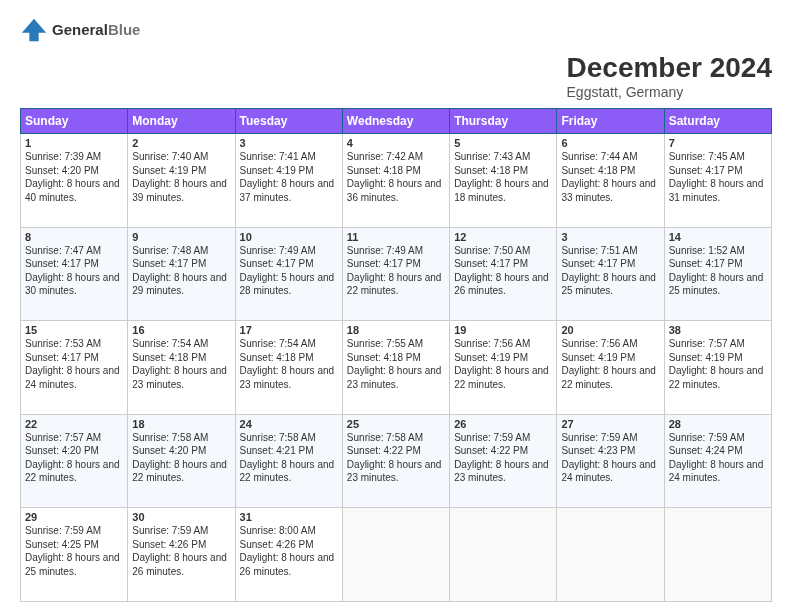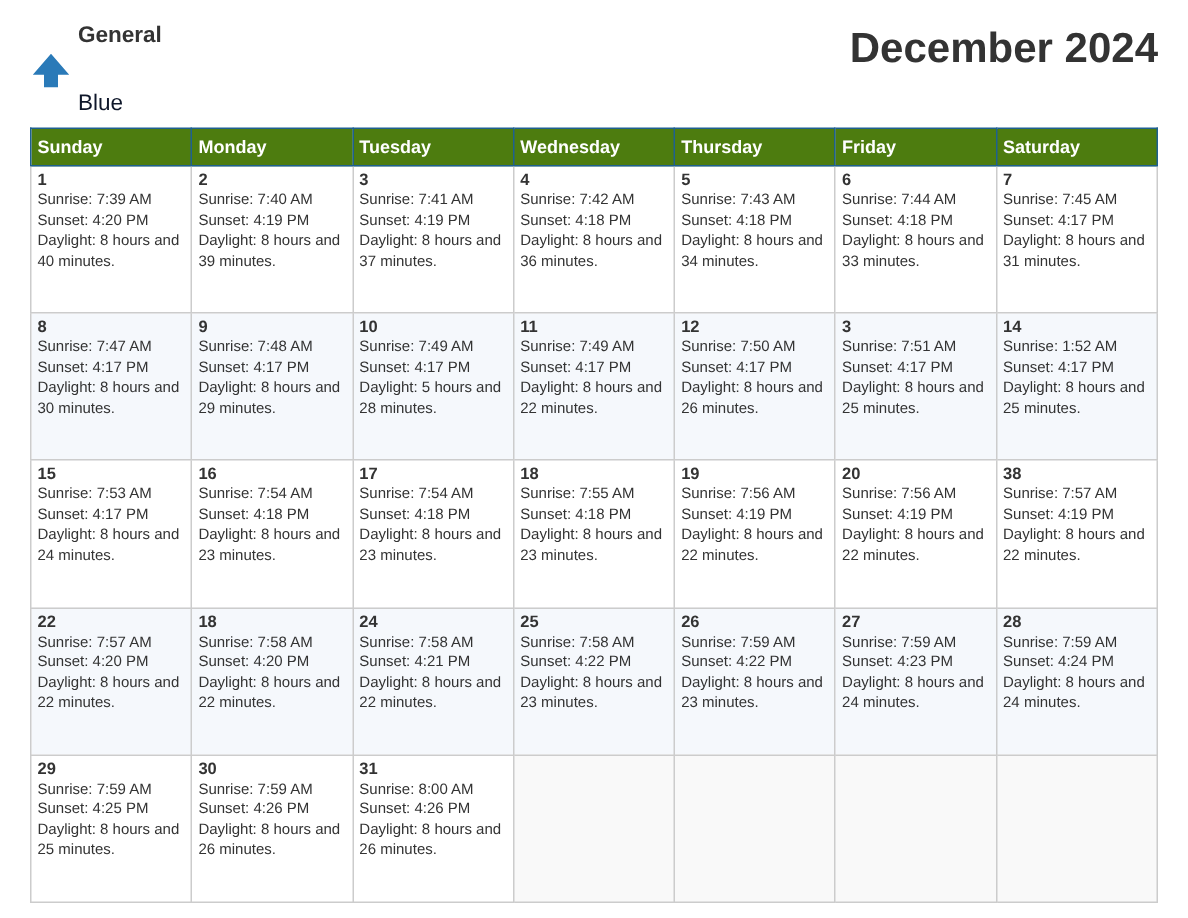--- a/index.html
+++ b/index.html
@@ -23,57 +23,57 @@
       align-items: flex-start;
       margin-bottom: 8px;
     }
     .logo {
       display: flex;
       align-items: center;
       gap: 4px;
     }
     .logo-text {
       display: flex;
-      flex-direction: column;
+      flex-direction: row;
       line-height: 1.1;
-      gap: 28px;
     }
     .logo-general {
       font-size: 15px;
       font-weight: bold;
       color: #333;
     }
     .logo-blue {
       font-size: 15px;
-      font-weight: normal;
-      color: #0f172a;
+      font-weight: bold;
+      color: #737373;
     }
     .logo-icon {
       width: 28px;
       height: 28px;
     }
     .title-block {
       text-align: left;
+      margin-top: 36px;
     }
     .month-year {
       font-size: 28px;
       font-weight: bold;
       color: #333;
     }
     .location {
       font-size: 14px;
       color: #555;
     }
     .calendar {
       width: 100%;
       border-collapse: collapse;
       flex: 1;
     }
     .calendar th {
-      background-color: #4d7c0f;
+      background-color: #8b5cf6;
       color: #fff;
       font-size: 12px;
       font-weight: bold;
       padding: 5px 4px;
       text-align: left;
       border: 1px solid #1e6090;
     }
     .calendar td {
       border: 1px solid #ccc;
       vertical-align: top;
@@ -111,20 +111,21 @@
       <svg class="logo-icon" viewBox="0 0 30 30">
         <polygon points="15,3 28,18 20,18 20,27 10,27 10,18 2,18" fill="#2a7ab8"></polygon>
       </svg>
       <div class="logo-text">
         <span class="logo-general">General</span>
         <span class="logo-blue">Blue</span>
       </div>
     </div>
     <div class="title-block">
       <div class="month-year">December 2024</div>
+      <div class="location">Eggstatt, Germany</div>
     </div>
   </div>
 
   <table class="calendar">
     <thead>
       <tr>
         <th>Sunday</th>
         <th>Monday</th>
         <th>Tuesday</th>
         <th>Wednesday</th>
@@ -165,21 +166,21 @@
             <span>Sunrise: 7:42 AM</span><br>
             <span>Sunset: 4:18 PM</span><br>
             <span>Daylight: 8 hours and 36 minutes.</span>
           </div>
         </td>
           <td>
           <span class="day-number">5</span>
           <div class="cell-content">
             <span>Sunrise: 7:43 AM</span><br>
             <span>Sunset: 4:18 PM</span><br>
-            <span>Daylight: 8 hours and 34 minutes.</span>
+            <span>Daylight: 8 hours and 18 minutes.</span>
           </div>
         </td>
           <td>
           <span class="day-number">6</span>
           <div class="cell-content">
             <span>Sunrise: 7:44 AM</span><br>
             <span>Sunset: 4:18 PM</span><br>
             <span>Daylight: 8 hours and 33 minutes.</span>
           </div>
         </td>

